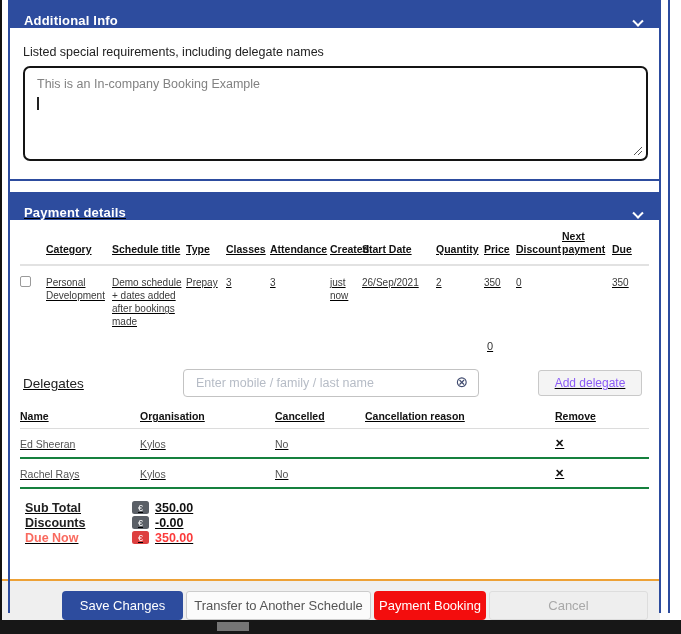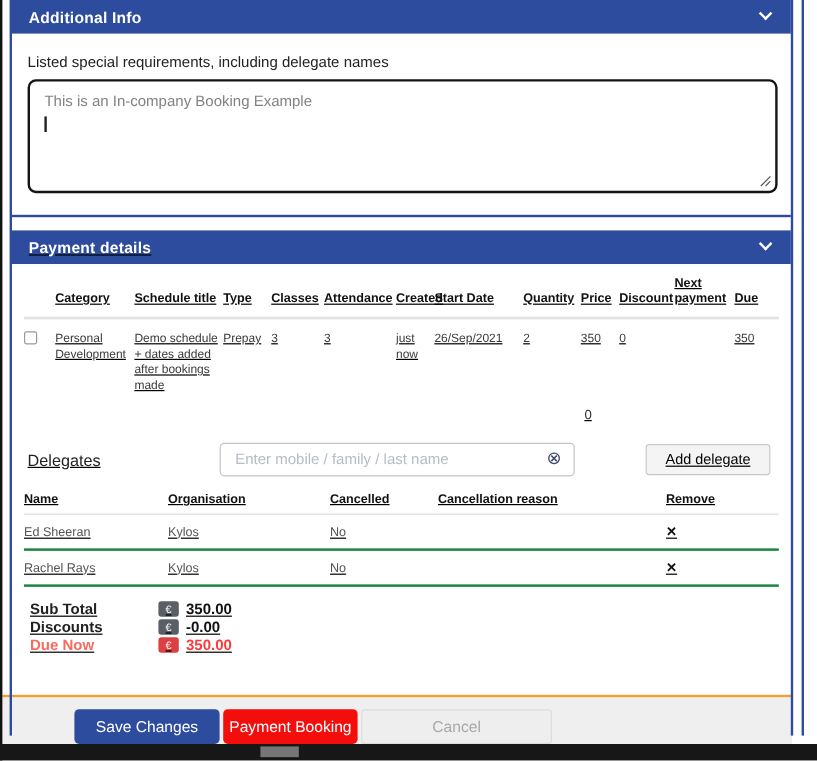--- a/index.html
+++ b/index.html
@@ -15,21 +15,21 @@
   .vline       { position:absolute; top:0; height:613px; width:2px; background:#2d4c9e; z-index:40; }
   .vline.l  { left:8px; }
   .vline.r  { left:659px; }
   .vline.fr { left:668px; }
 
   
   .panel { position:absolute; left:10px; width:649px; background:#fff; }
   .panel-additional { top:0; height:181px; border-bottom:2px solid #2d4c9e; }
   .panel-payment    { top:192px; height:420px;text-decoration:underline; }
   .sec-header {
-    height:28px; background:#2d4c9e; color:#fff; display:flex; align-items:center;
+    height:28px; background:#2d4c9e; color:#fff; display:flex; align-items:flex-end;
     padding:0 17px 0 14px; font-size:13px; font-weight:bold; letter-spacing:.2px;
   }
   .chev { margin-left:auto; width:8px; height:8px; border-right:2.5px solid #fff;
           border-bottom:2.5px solid #fff; transform:rotate(45deg) translate(-2px,-2px); }
 
   
   .req-label { margin:17px 0 7px 13px; font-size:12.5px; color:#222; }
   .req-box {
     margin-left:13px; width:625px; height:95px; border:2px solid #141414; border-radius:7px;
     position:relative; padding:8px 12px; font-size:12.5px; color:#828282; line-height:1.35;
@@ -54,21 +54,21 @@
     font-size:12.5px; color:#555; padding:0 12px; font-family:inherit; outline:none; background:#fff; }
 
   .del-row { display:flex; align-items:center; margin-top:17px; }
   .del-label { font-size:13.5px; color:#222; width:163px; padding-left:3px; }
   .search-wrap { position:relative; width:296px; height:28px; }
   .search-input { width:100%; height:100%; border:1px solid #c3c3c3; border-radius:4px;
     padding:0 32px 0 12px; font-size:12.5px; color:#555; font-family:inherit; outline:none; background:#fff; }
   .search-input::placeholder { color:#b6bcc6; }
   .clear-icon { position:absolute; right:11px; top:4px; font-size:15px; color:#3f4a6e; cursor:pointer; }
   .add-btn { margin-left:59px; width:104px; height:26px; background:#f4f4f4; border:1px solid #c9c9c9;
-    border-radius:3px; font-size:12px; color:#000000; font-family:inherit; cursor:pointer; }
+    border-radius:3px; font-size:12px; color:#8b5cf6; font-family:inherit; cursor:pointer; }
 
   .del-table { margin-top:6px; }
   .del-table th { font-size:10.5px; font-weight:bold; color:#111; text-align:left; padding:7px 0 6px 0;margin-top:29px; }
   .del-table thead tr { border-bottom:1px solid #dcdcdc; }
   .del-table td { font-size:10.5px; color:#555; padding:8px 0 7px 0; }
   .del-table tbody tr { border-bottom:2px solid #15803d; }
   .remove-x { font-weight:bold; color:#111; font-size:11px; cursor:pointer; }
 
   .totals { margin-top:11px; position:relative; z-index:20; width:300px; }
   .tot-row { display:flex; align-items:center; height:15px; }
@@ -233,20 +233,21 @@
           <span class="tot-value">350.00</span>
         </div>
       </div>
 
     </div>
   </div>
 
   <div class="orange-line"></div>
   <div class="footer">
     <button class="btn btn-primary">Save Changes</button>
+    <button class="btn btn-secondary">Transfer to Another Schedule</button>
     <button class="btn btn-danger">Payment Booking</button>
     <button class="btn btn-disabled">Cancel</button>
   </div>
 
   <div class="vline l"></div>
   <div class="vline r"></div>
   <div class="vline fr"></div>
   <div class="edge-left"></div>
   <div class="taskbar">
     <div class="scroll-thumb"></div>

